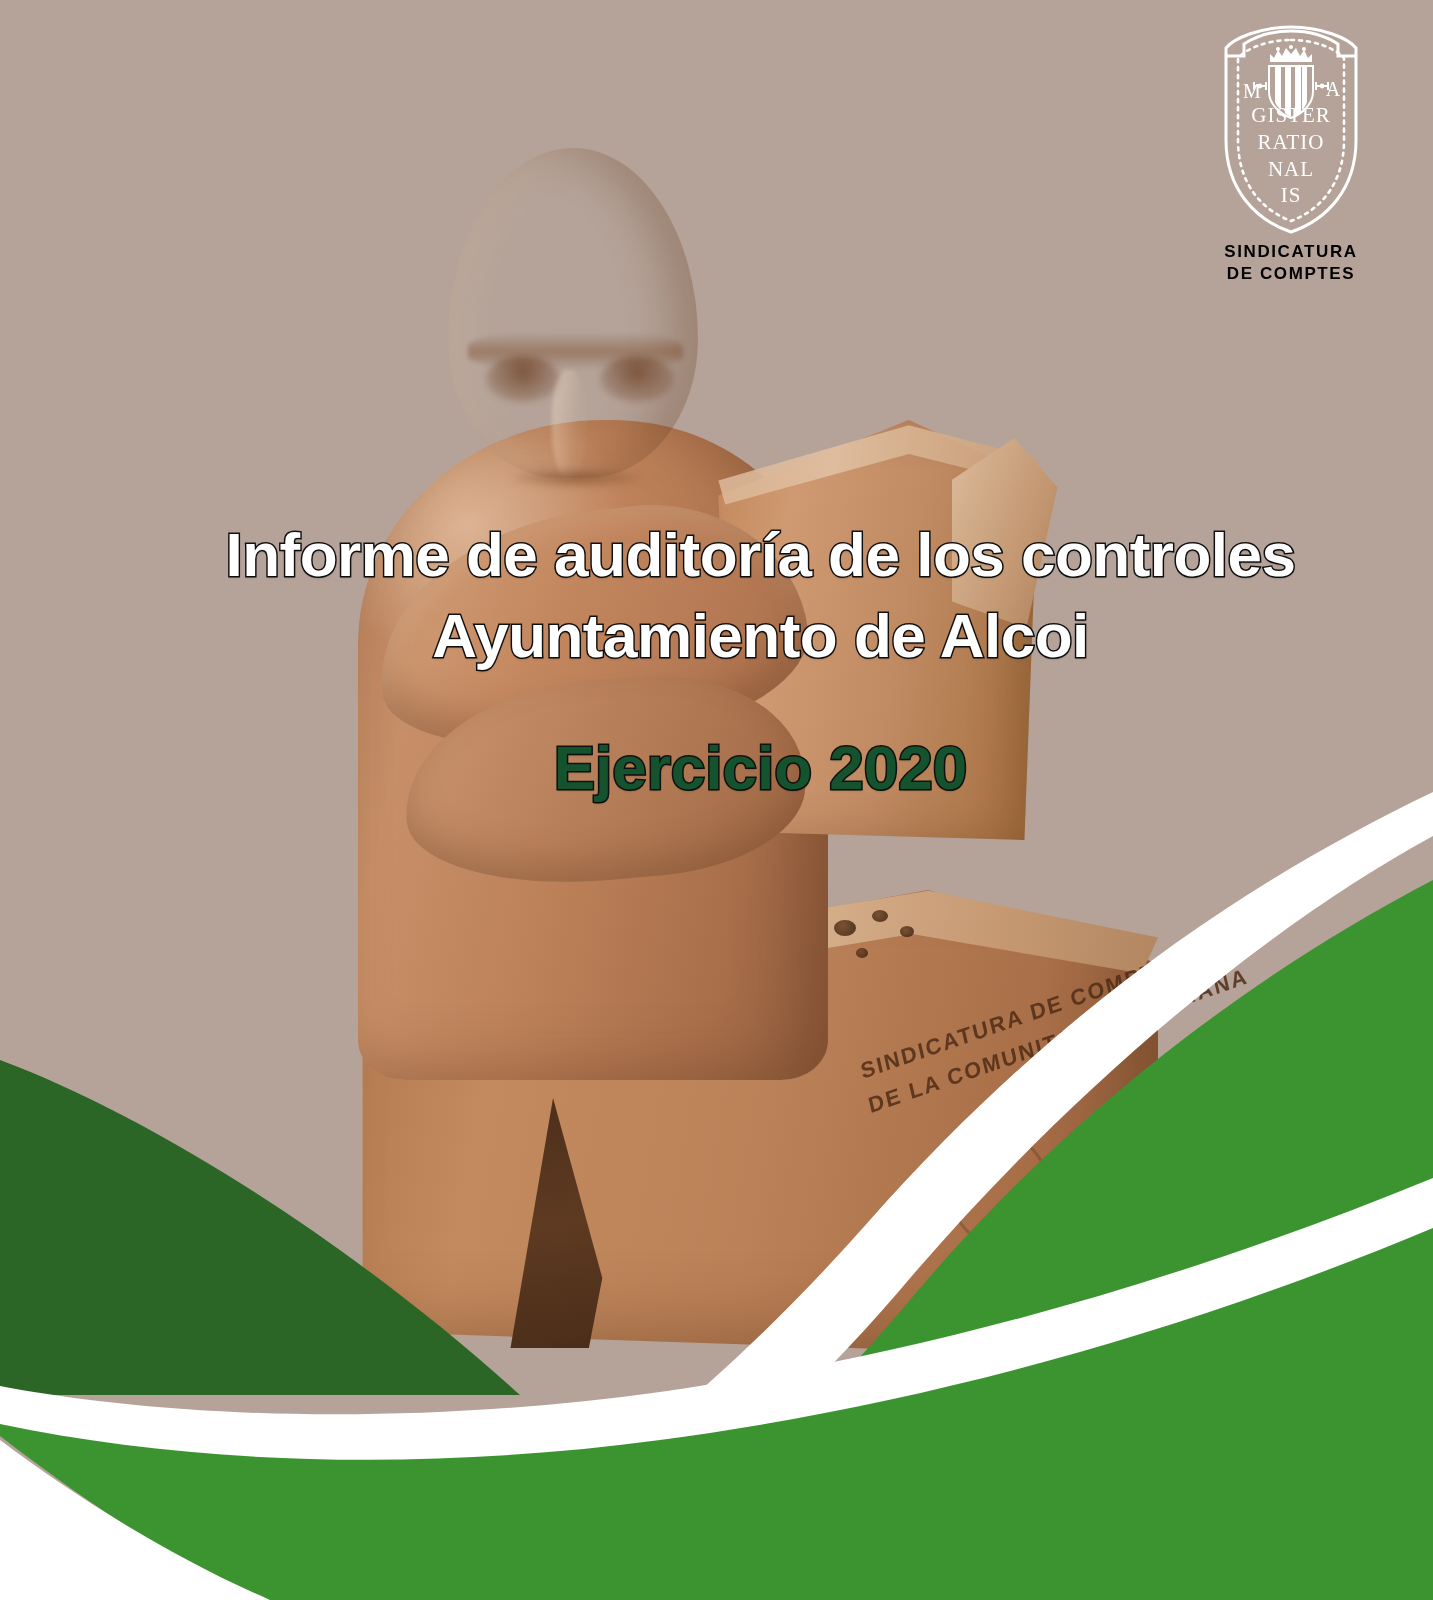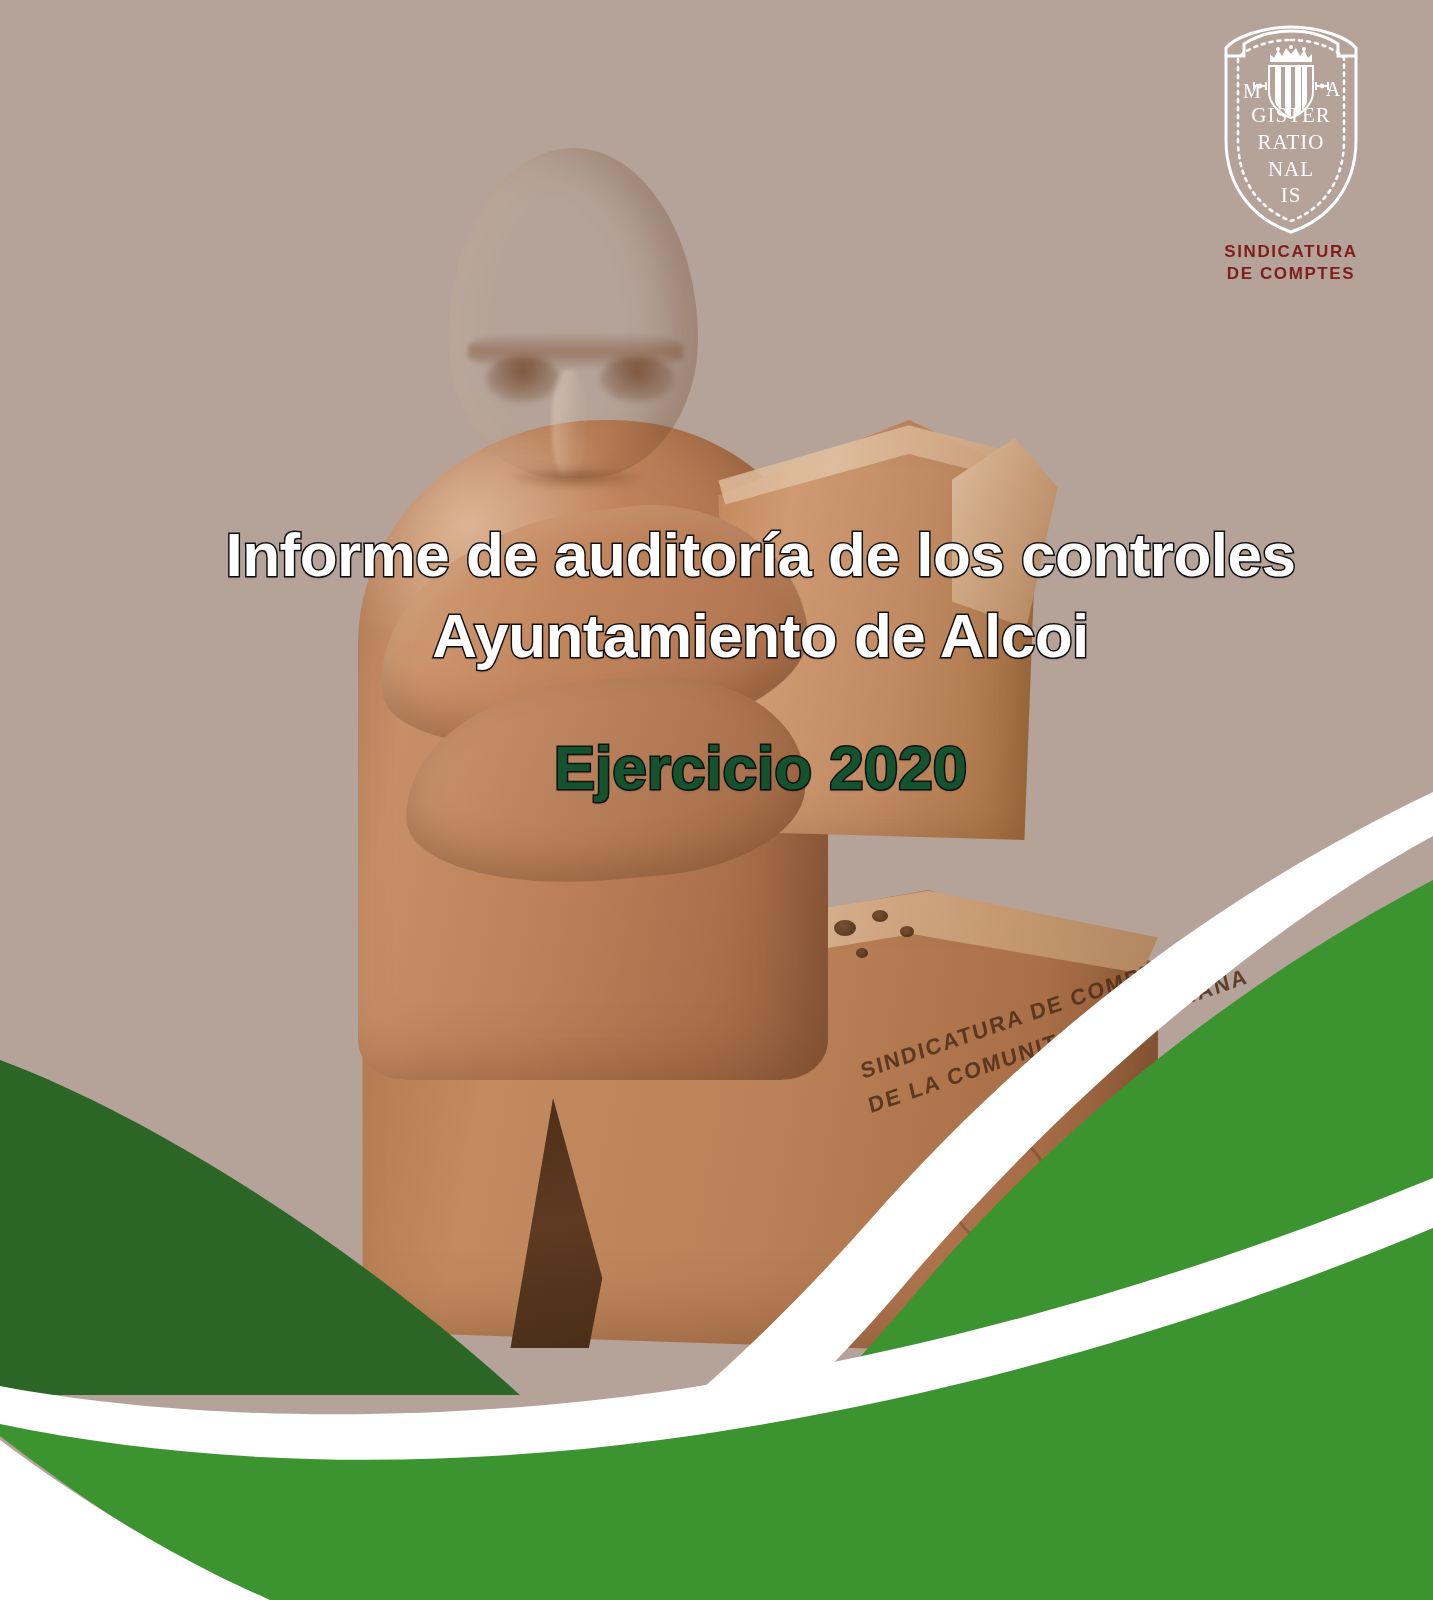--- a/index.html
+++ b/index.html
@@ -243,21 +243,21 @@
     text-align: center;
     color: #ffffff;
   }
   .logo-shield { width: 150px; height: 215px; margin: 0 auto; display:block; }
   .logo-wordmark {
     margin-top: 4px;
     font-size: 17px;
     font-weight: 700;
     letter-spacing: 1.6px;
     line-height: 1.28;
-    color: #7f1d1d;
+    color: #000000;
   }
 
   
   .title-block {
     position: absolute;
     left: 0;
     top: 515px;
     width: 1433px;
     text-align: center;
     pointer-events: none;

